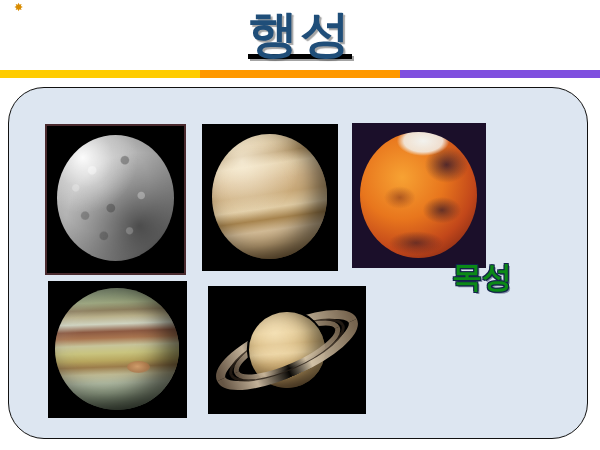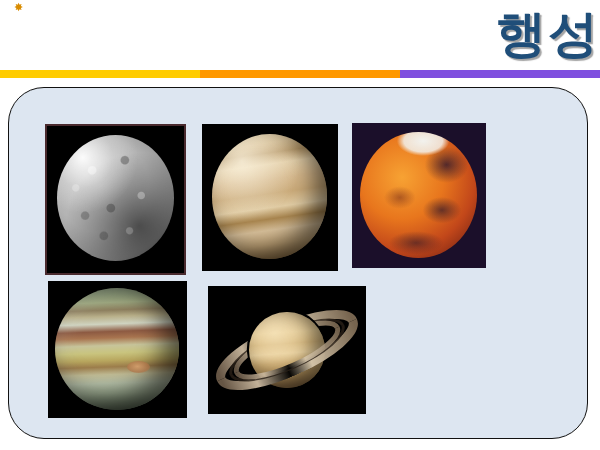--- a/index.html
+++ b/index.html
@@ -30,21 +30,22 @@
 
   
   .title-bar {
     position: absolute;
     left: 0;
     top: 0;
     width: 600px;
     height: 68px;
     display: flex;
     align-items: center;
-    justify-content: flex-end;
+    justify-content: center;
+    text-decoration: underline;
   }
   .slide-title {
     font-family: "DejaVu Sans", "Liberation Sans", sans-serif;
     font-size: 50px;
     font-weight: bold;
     color: #1f4e79;
     letter-spacing: 2px;
     text-shadow: 2px 2px 1px rgba(90,90,90,0.55);
     white-space: nowrap;
   }
@@ -278,13 +279,14 @@
           <ellipse cx="79" cy="64" rx="72" ry="22" fill="none" stroke="url(#ringGrad)" stroke-width="9" opacity="0.95"></ellipse>
           <ellipse cx="79" cy="64" rx="61" ry="18.5" fill="none" stroke="#2b2118" stroke-width="3" opacity="0.8"></ellipse>
           <ellipse cx="79" cy="64" rx="55" ry="16.5" fill="none" stroke="url(#ringGrad)" stroke-width="5" opacity="0.9"></ellipse>
         </g>
       </g>
     </svg>
   </div>
 </div>
 
 <div class="name-list">
+  <div class="planet-name">목성</div>
 </div>
 
 </body></html>

